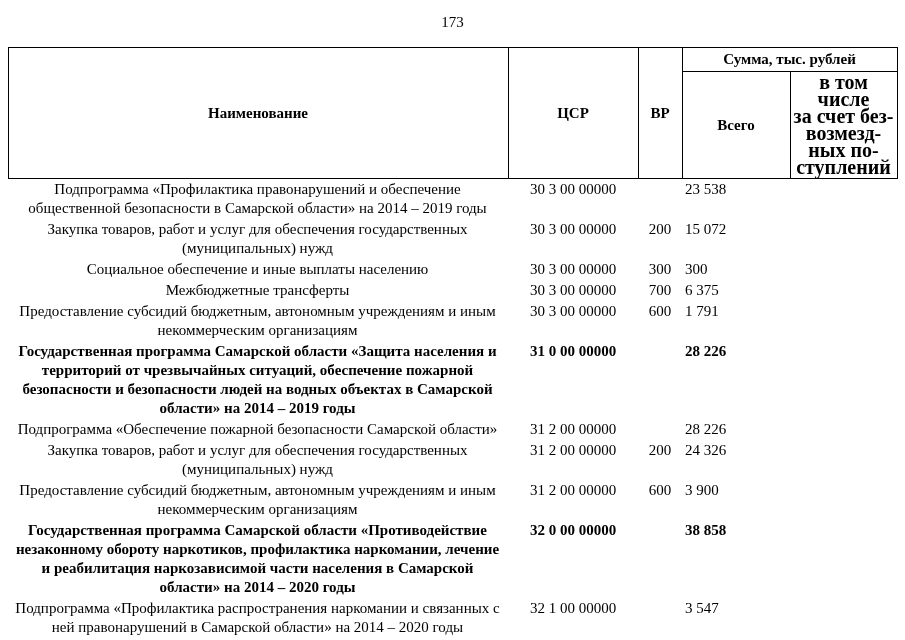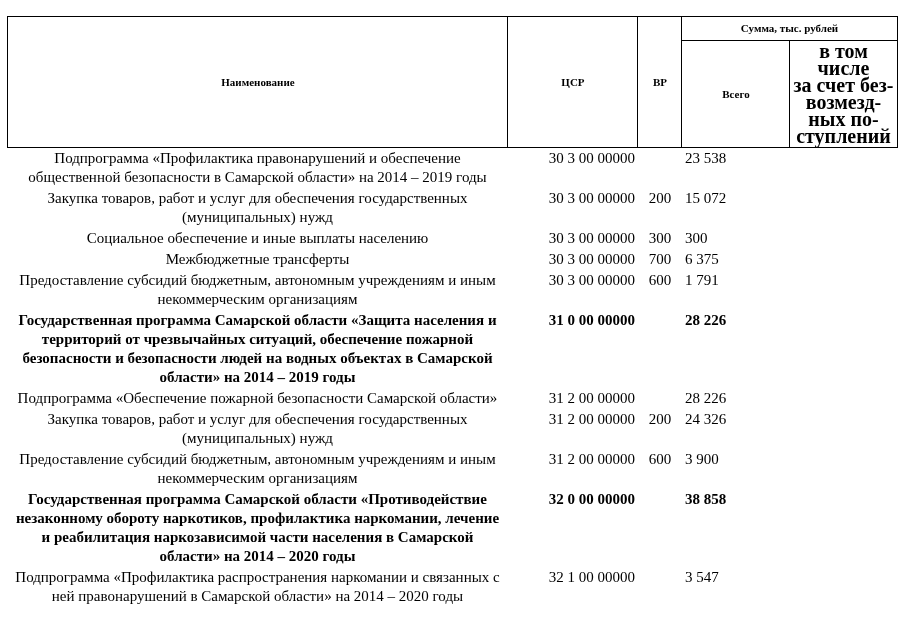--- a/index.html
+++ b/index.html
@@ -32,44 +32,45 @@
   col.c-vr    { width:44px;  }
   col.c-total { width:108px; }
   col.c-grat  { width:107px; }
 
   thead th {
     border:1px solid #000;
     font-weight:bold;
     text-align:center;
     vertical-align:middle;
     padding:2px 3px;
-    font-size:11px;
+    font-size:15px;
   }
   thead th.grat-head {
     white-space:pre-line;
     line-height:17px;
     padding:2px 1px;
     font-size:20px;
   }
   tbody td {
     border:none;
     vertical-align:top;
     padding:1px 3px;
   }
   tbody td.cell-name  { text-align:center; padding-left:2px; }
-  tbody td.cell-csr   { text-align:right;margin-top:45px; }
+  tbody td.cell-csr   { text-align:center;margin-top:45px; }
   tbody td.cell-vr    { text-align:center; }
   tbody td.cell-total { text-align:left; }
   tbody tr.bold td    { font-weight:bold; }
 </style>
 </head>
 <body>
 
 <div class="page">
 
+  <div class="page-number">173</div>
 
   <table class="budget">
     <colgroup>
       <col class="c-name">
         <col class="c-csr">
         <col class="c-vr">
         <col class="c-total">
         <col class="c-grat">
     </colgroup>
     <thead>

